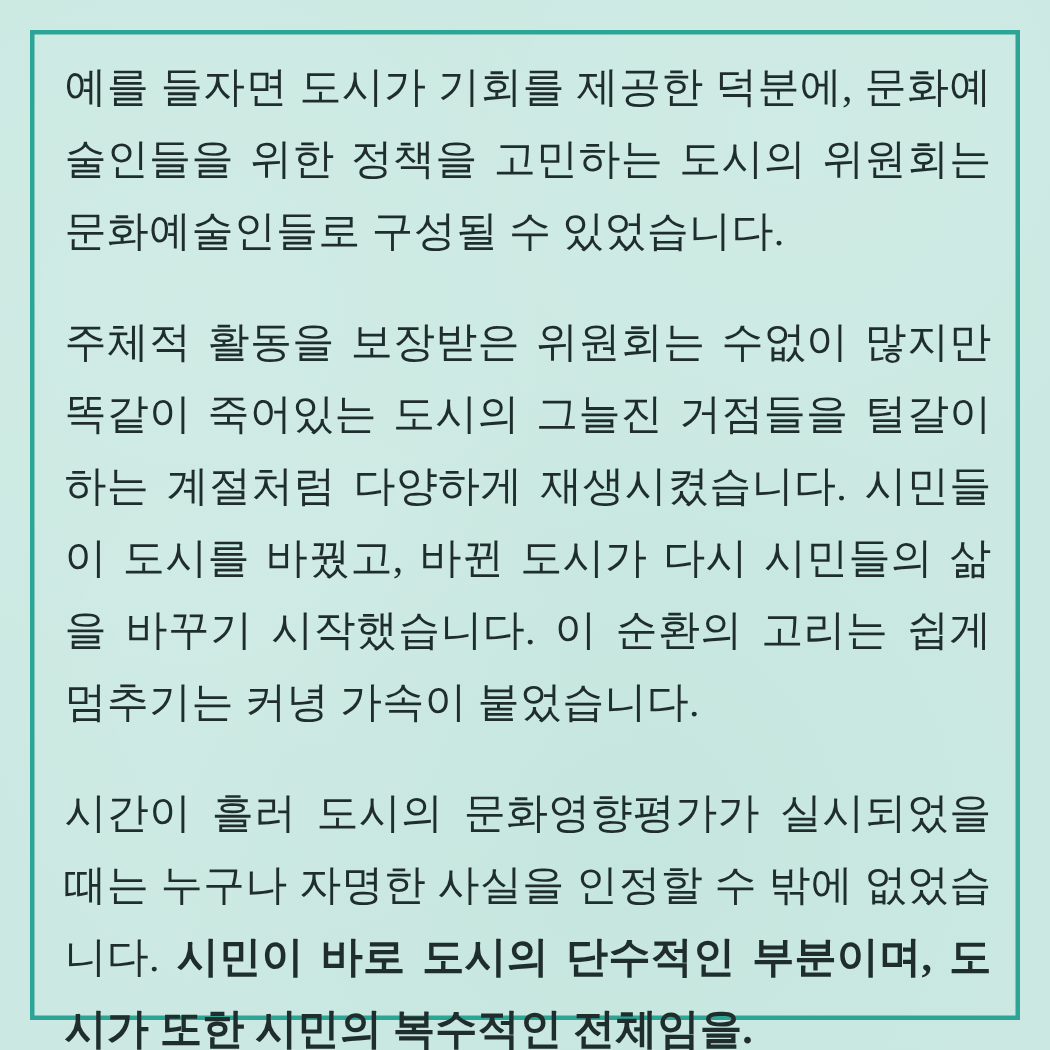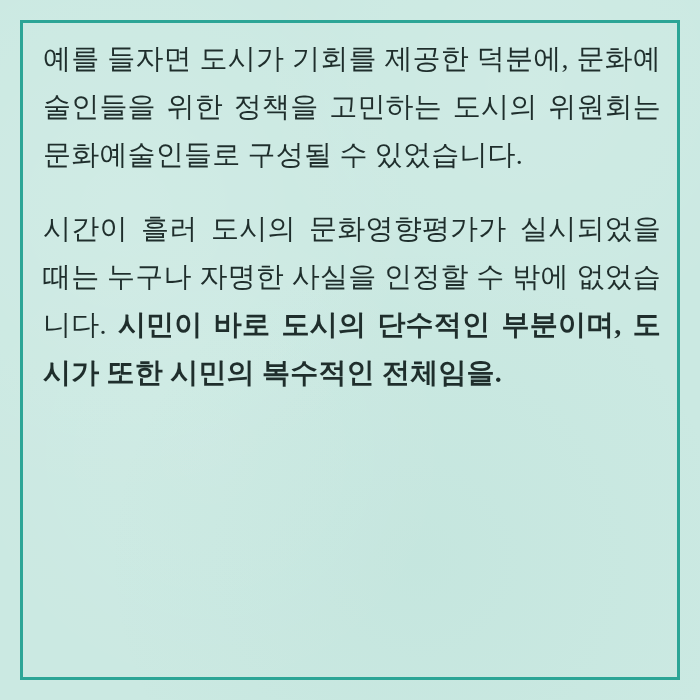--- a/index.html
+++ b/index.html
@@ -53,16 +53,17 @@
     font-weight: 700;
   }
 </style>
 </head>
 <body style="background: rgb(203, 233, 226);">
 
 <div class="canvas" style="background: rgb(203, 233, 226);">
   <div class="frame" style="border-color: rgb(44, 165, 150); padding-left: 20px;">
     <div class="body-text" style="color: rgb(31, 46, 44);">
       <p>예를 들자면 도시가 기회를 제공한 덕분에, 문화예술인들을 위한 정책을 고민하는 도시의 위원회는 문화예술인들로 구성될 수 있었습니다.</p>
+      <p>주체적 활동을 보장받은 위원회는 수없이 많지만 똑같이 죽어있는 도시의 그늘진 거점들을 털갈이하는 계절처럼 다양하게 재생시켰습니다. 시민들이 도시를 바꿨고, 바뀐 도시가 다시 시민들의 삶을 바꾸기 시작했습니다. 이 순환의 고리는 쉽게 멈추기는 커녕 가속이 붙었습니다.</p>
       <p><span>시간이 흘러 도시의 문화영향평가가 실시되었을 때는 누구나 자명한 사실을 인정할 수 밖에 없었습니다. </span><strong>시민이 바로 도시의 단수적인 부분이며, 도시가 또한 시민의 복수적인 전체임을.</strong></p>
     </div>
   </div>
 </div>
 
 </body></html>

